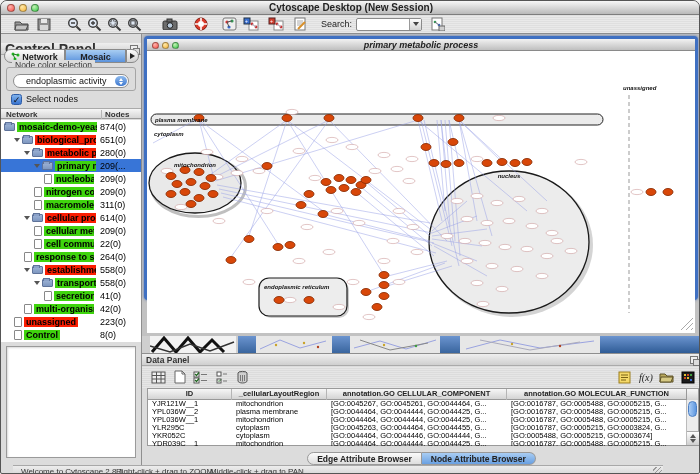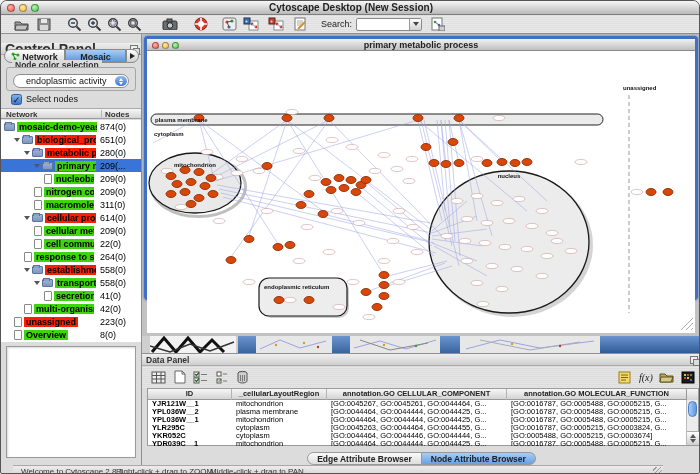--- a/index.html
+++ b/index.html
@@ -37,21 +37,21 @@
   .cp-tabs{position:absolute;left:3px;top:15px;width:135px;height:14px;display:flex;}
   .cptab{flex:1;height:14px;font-size:9px;font-weight:bold;color:#222;text-align:center;line-height:14px;
          background:linear-gradient(#fcfcfc,#d8d8d8);border:1px solid #8a8a8a;overflow:hidden;white-space:nowrap;}
   .cptab:first-child{border-radius:7px 0 0 7px;}
   .cptab.sel{background:linear-gradient(#a8cdf2,#5b93dd);}
   .cptab .mini{display:inline-block;vertical-align:-1px;margin-right:2px;}
   .cptab-arrow{width:13px;height:14px;background:linear-gradient(#fcfcfc,#d0d0d0);border:1px solid #8a8a8a;
                border-radius:0 7px 7px 0;display:flex;align-items:center;justify-content:center;}
   .cptab-arrow i{width:0;height:0;border-top:3.5px solid transparent;border-bottom:3.5px solid transparent;border-left:5px solid #222;}
   .groupbox{position:absolute;left:5px;top:33px;width:130px;height:24px;border:1px solid #a5a5a5;border-radius:3px;}
-  .grouplbl{position:absolute;left:11px;top:26px;background:#dcdcdc;padding:0 3px;font-size:8.5px;font-weight:bold;color:#333;}
+  .grouplbl{position:absolute;left:11px;top:26px;background:#dcdcdc;padding:0 3px;font-size:8.5px;font-weight:normal;color:#333;}
   .combo{position:absolute;left:12px;top:40px;width:116px;height:14px;background:#fff;border:1px solid #8d8d8d;
          border-radius:8px;font-size:9px;line-height:13px;padding-left:12px;color:#111;white-space:nowrap;overflow:hidden;}
   .combo-step{position:absolute;right:1px;top:1px;width:12px;height:10px;border-radius:5px;
               background:linear-gradient(#8fbbee,#3e78cf);display:flex;flex-direction:column;align-items:center;justify-content:center;gap:1px;}
   .combo-step .up{width:0;height:0;border-left:2.5px solid transparent;border-right:2.5px solid transparent;border-bottom:3px solid #fff;}
   .combo-step .dn{width:0;height:0;border-left:2.5px solid transparent;border-right:2.5px solid transparent;border-top:3px solid #fff;}
   .selrow{position:absolute;left:10px;top:59px;height:12px;display:flex;align-items:center;gap:4px;}
   .chk{width:11px;height:11px;border-radius:2.5px;background:linear-gradient(#7fb2ec,#3а74cf);
        background:linear-gradient(#7fb2ec,#3a74cf);border:1px solid #2c5ca8;color:#fff;font-size:9px;line-height:10px;text-align:center;}
   .selrow span{font-size:9px;color:#111;}
@@ -68,21 +68,21 @@
   .tico.folder:before{content:"";position:absolute;left:0;top:-2px;width:5px;height:2px;background:#8ba2c9;border:1px solid #5f739a;border-bottom:0;}
   .tico.leaf{width:8px;height:10px;background:#fff;border:1px solid #888;border-radius:1px;}
   .tlabel{font-size:9px;font-weight:600;color:#000;padding:0 2px;overflow:hidden;}
   .tlabel.green{background:#3fd40d;}
   .tlabel.red{background:#fb1e02;}
   .tval{position:absolute;left:99px;font-size:9px;color:#000;}
   #birdseye{position:absolute;left:5px;top:312px;width:130px;height:112px;background:#fff;border:1px solid #9a9a9a;box-shadow:inset 1px 1px 2px rgba(0,0,0,.15);}
   
   #desktop{position:absolute;left:141px;top:33px;width:559px;height:319px;background:#c2c2c2;}
   #frame{position:absolute;left:2px;top:2px;width:554px;height:264px;border:3px solid #3f70c2;border-radius:4px;
-         box-shadow:0 0 3px rgba(30,80,170,.7);background:#fff;}
+         box-shadow:0 0 3px rgba(30,80,170,.7);background:#fff;font-style:italic;}
   .ftitle{position:absolute;left:0;top:0;width:100%;height:12px;background:linear-gradient(#f2f2f2,#bfbfbf);
           border-bottom:1px solid #8a8a8a;}
   .ftitle .lights{top:2.5px;left:5px;gap:3px;}
   .ftitle .light{width:7px;height:7px;}
   .ftitle .t{position:absolute;left:0;right:0;top:0;text-align:center;font-size:9px;font-weight:bold;color:#222;line-height:12px;}
   #canvas{position:absolute;left:0;top:12px;width:548px;height:282px;background:#fff;overflow:hidden;}
   
   #fragments{position:absolute;left:141px;top:335px;width:559px;height:17px;background:#cfcfcf;overflow:hidden;}
   .frag{position:absolute;top:0;height:17px;}
   
@@ -95,21 +95,21 @@
   .dp-right{position:absolute;right:5px;display:flex;gap:4px;}
   .dpbtn{width:17px;height:16px;display:inline-flex;align-items:center;justify-content:center;}
   #dtable{position:absolute;left:5px;top:34px;width:552px;height:58px;background:#fff;border:1px solid #9a9a9a;}
   .dhead{position:absolute;left:0;top:0;width:539px;height:11px;display:flex;background:linear-gradient(#f7f7f7,#d4d4d4);border-bottom:1px solid #999;}
   .dhead .hc{height:11px;font-size:7.5px;font-weight:bold;color:#222;text-align:center;line-height:10px;
              border-right:1px solid #b5b5b5;overflow:hidden;white-space:nowrap;}
   .dhead-corner{position:absolute;right:0;top:0;width:12px;height:11px;background:linear-gradient(#f7f7f7,#d4d4d4);border-left:1px solid #999;}
   #drows{position:absolute;left:0;top:11px;width:539px;height:46px;overflow:hidden;}
   .drow{height:8px;display:flex;}
   .dc{font-size:7.5px;color:#000;line-height:8px;padding-left:4px;white-space:nowrap;overflow:hidden;flex:none;}
-  .dc.id{font-weight:bold;}
+  .dc.id{font-weight:normal;}
   .vscroll{position:absolute;right:0;top:11px;width:12px;height:45px;background:#ececec;border-left:1px solid #bbb;}
   .vthumb{position:absolute;left:1px;top:1px;width:9px;height:16px;border-radius:5px;background:linear-gradient(90deg,#a9ccf5,#5e97e0);border:1px solid #4a7ec4;}
   .varrows{position:absolute;left:0;bottom:0;width:12px;height:14px;background:linear-gradient(#fdfdfd,#cfcfcf);border-top:1px solid #aaa;
            display:flex;flex-direction:column;align-items:center;justify-content:center;gap:1px;}
   .varrows .up{width:0;height:0;border-left:3px solid transparent;border-right:3px solid transparent;border-bottom:4px solid #555;}
   .varrows .dn{width:0;height:0;border-left:3px solid transparent;border-right:3px solid transparent;border-top:4px solid #555;}
   #dptabs{position:absolute;left:0;top:96px;width:100%;height:16px;display:flex;justify-content:center;align-items:center;}
   .dptab{height:13px;font-size:8.5px;font-weight:bold;color:#222;line-height:12px;padding:0 9px;
          background:linear-gradient(#fafafa,#dedede);border:1px solid #999;border-left:0;}
   .dptab:first-child{border-left:1px solid #999;border-radius:7px 0 0 7px;}
@@ -372,21 +372,21 @@
           <span class="tlabel green" style="max-width: 60px;">multi-organism pro</span>
           <span class="tval">42(0)</span>
         </div>
         <div class="trow" style="padding-left: 13px;">
           <span class="tico leaf"></span>
           <span class="tlabel red" style="max-width: 70px;">unassigned</span>
           <span class="tval">223(0)</span>
         </div>
         <div class="trow" style="padding-left: 13px;">
           <span class="tico leaf"></span>
-          <span class="tlabel green" style="max-width: 70px;">Overview</span>
+          <span class="tlabel green" style="max-width: 70px;">Control</span>
           <span class="tval">8(0)</span>
         </div>
       </div>
     <div id="birdseye"></div>
   </div>
 
   <div id="desktop">
     <div id="frame">
       <div class="ftitle">
         <span class="lights">

